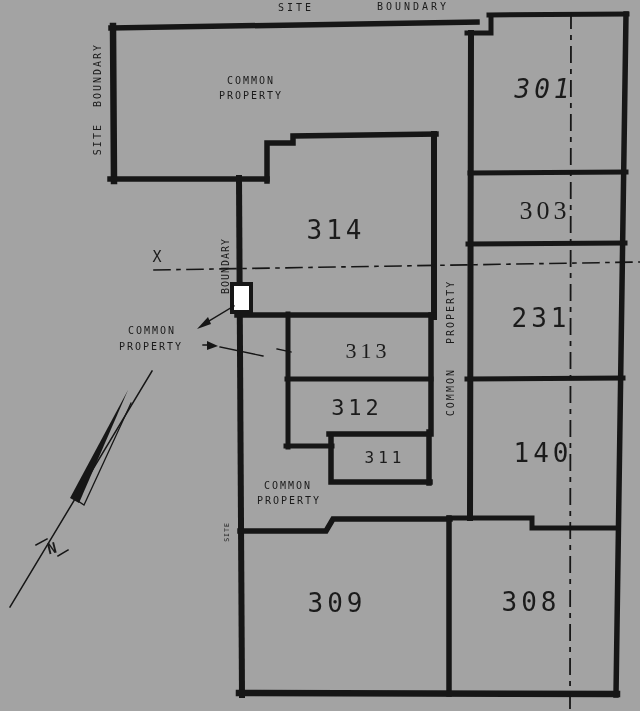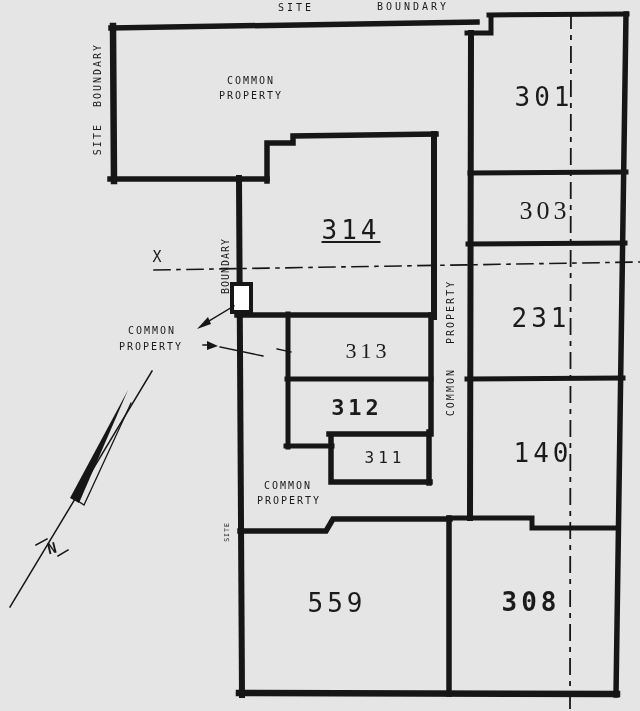--- a/index.html
+++ b/index.html
@@ -1,17 +1,17 @@
 <!DOCTYPE html>
 <html><head>
 <meta charset="utf-8">
 <style>
   html,body{margin:0;padding:0;background:#ffffff;}
   .plan{
-    position:relative;width:640px;height:711px;background:#e5e5e5;
+    position:relative;width:640px;height:711px;background:#a3a3a3;
     font-family:"DejaVu Sans Mono","Liberation Mono",monospace;
     color:#1b1b1b;overflow:hidden;
   }
   .plan svg{position:absolute;left:0;top:0;}
   .lbl{
     position:absolute;transform:translate(-50%,-50%);
     white-space:pre;line-height:1;color:#1b1b1b;user-select:none;
   }
   .vert{transform:translate(-50%,-50%) rotate(-90deg);}
   .lot{font-size:26px;letter-spacing:4px;font-weight:400;}
@@ -90,26 +90,26 @@
   <div class="lbl small" style="left:152px;top:331px;">COMMON</div>
   <div class="lbl small" style="left:151px;top:347px;">PROPERTY</div>
 
   <div class="lbl small vert" style="left:451px;top:348px;">COMMON   PROPERTY</div>
 
   <div class="lbl small" style="left:288px;top:486px;">COMMON</div>
   <div class="lbl small" style="left:289px;top:501px;">PROPERTY</div>
 
   <div class="lbl tiny vert" style="left:227px;top:532px;">SITE</div>
 
-  <div class="lbl lot" style="left:544px;top:97px;">301</div>
+  <div class="lbl lot" style="left:544px;top:89px;font-style:italic;">301</div>
   <div class="lbl lot" style="left:545px;top:211px;font-family:Liberation Serif, serif;">303</div>
   <div class="lbl lot" style="left:541px;top:318px;">231</div>
   <div class="lbl lot" style="left:543px;top:453px;">140</div>
-  <div class="lbl lot" style="left:531px;top:602px;font-weight:bold;">308</div>
-  <div class="lbl lot" style="left:337px;top:603px;">559</div>
+  <div class="lbl lot" style="left:531px;top:602px;">308</div>
+  <div class="lbl lot" style="left:337px;top:603px;">309</div>
   <div class="lbl lot" style="left:385px;top:458px;font-size:16px;">311</div>
-  <div class="lbl lot" style="left:357px;top:408px;font-size:22px;font-weight:bold;">312</div>
+  <div class="lbl lot" style="left:357px;top:408px;font-size:22px;">312</div>
   <div class="lbl lot" style="left:368px;top:351px;font-size:22px;font-family:Liberation Serif, serif;">313</div>
-  <div class="lbl lot" style="left:351px;top:230px;text-decoration:underline;">314</div>
+  <div class="lbl lot" style="left:336px;top:230px;">314</div>
 
   <div class="lbl north-n" style="left:52px;top:549px;">N</div>
 
 </div>
 
 </body></html>

